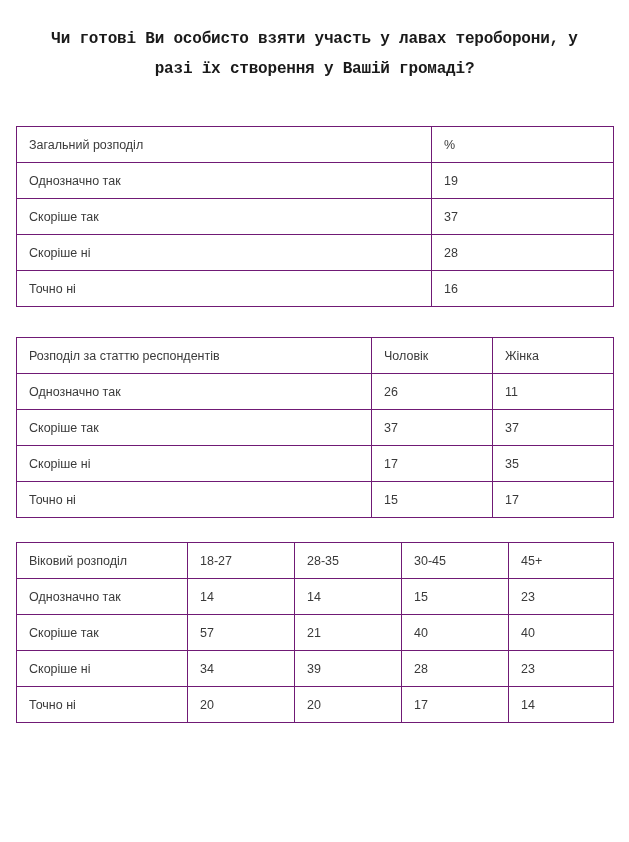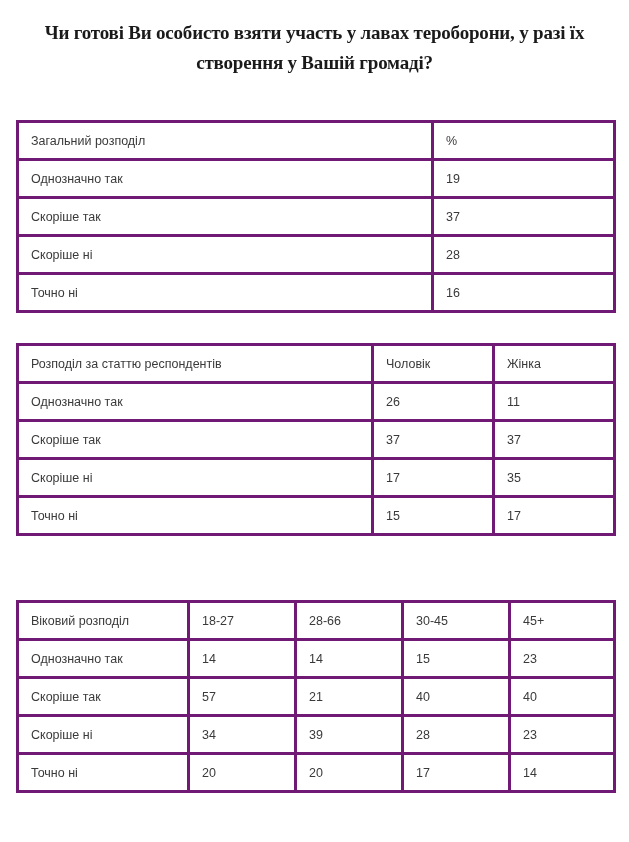--- a/index.html
+++ b/index.html
@@ -13,41 +13,41 @@
     font-family: "Liberation Sans", sans-serif;
     color: #2d2d2d;
     overflow: hidden;
   }
   .page {
     width: 629px;
     box-sizing: border-box;
     padding: 0 16px;
   }
   .title {
-    font-family: Liberation Serif, serif;
+    font-family: Liberation Mono, monospace;
     font-weight: bold;
-    font-size: 19px;
+    font-size: 16px;
     line-height: 30px;
     text-align: center;
     color: #1a1a1a;
-    margin: 18px 12px 0 12px;
+    margin: 24px 12px 0 12px;
     letter-spacing: -0.2px;
   }
   .table-block {
     margin-top: 30px;
   }
   table.data {
     width: 597px;
     border-collapse: collapse;
     table-layout: fixed;
     font-size: 12.5px;
     color: #3a3a3a;
   }
   table.data th, table.data td {
-    border: 3px solid #701a75;
+    border: 1px solid #701a75;
     text-align: left;
     padding: 10px 12px;
     font-weight: normal;
     height: 15px;
     vertical-align: middle;
     white-space: nowrap;
     overflow: hidden;
   }
   table.data thead th {
     color: #3a3a3a;
@@ -62,21 +62,21 @@
   table.t2 col.c2 { width: 121px; }
 
   table.t3 col.c0 { width: 171px; }
   table.t3 col.c1 { width: 107px; }
   table.t3 col.c2 { width: 107px; }
   table.t3 col.c3 { width: 107px; }
   table.t3 col.c4 { width: 105px; }
 
   .block1 { margin-top: 42px; }
   .block2 { }
-  .block3 { margin-top: 64px; }
+  .block3 { margin-top: 24px; }
 </style>
 </head>
 <body>
 
 <div class="page">
 
   <div class="title">Чи готові Ви особисто взяти участь у лавах тероборони, у разі їх створення у Вашій громаді?</div>
 
   <div class="table-block block1">
     <table class="data t1">
@@ -156,21 +156,21 @@
           <col class="c0">
           <col class="c1">
           <col class="c2">
           <col class="c3">
           <col class="c4">
         </colgroup>
       <thead>
         <tr>
           <th>Віковий розподіл</th>
           <th>18-27</th>
-          <th>28-66</th>
+          <th>28-35</th>
           <th>30-45</th>
           <th>45+</th>
         </tr>
       </thead>
       <tbody>
         <tr>
           <td>Однозначно так</td>
           <td>14</td>
           <td>14</td>
           <td>15</td>

